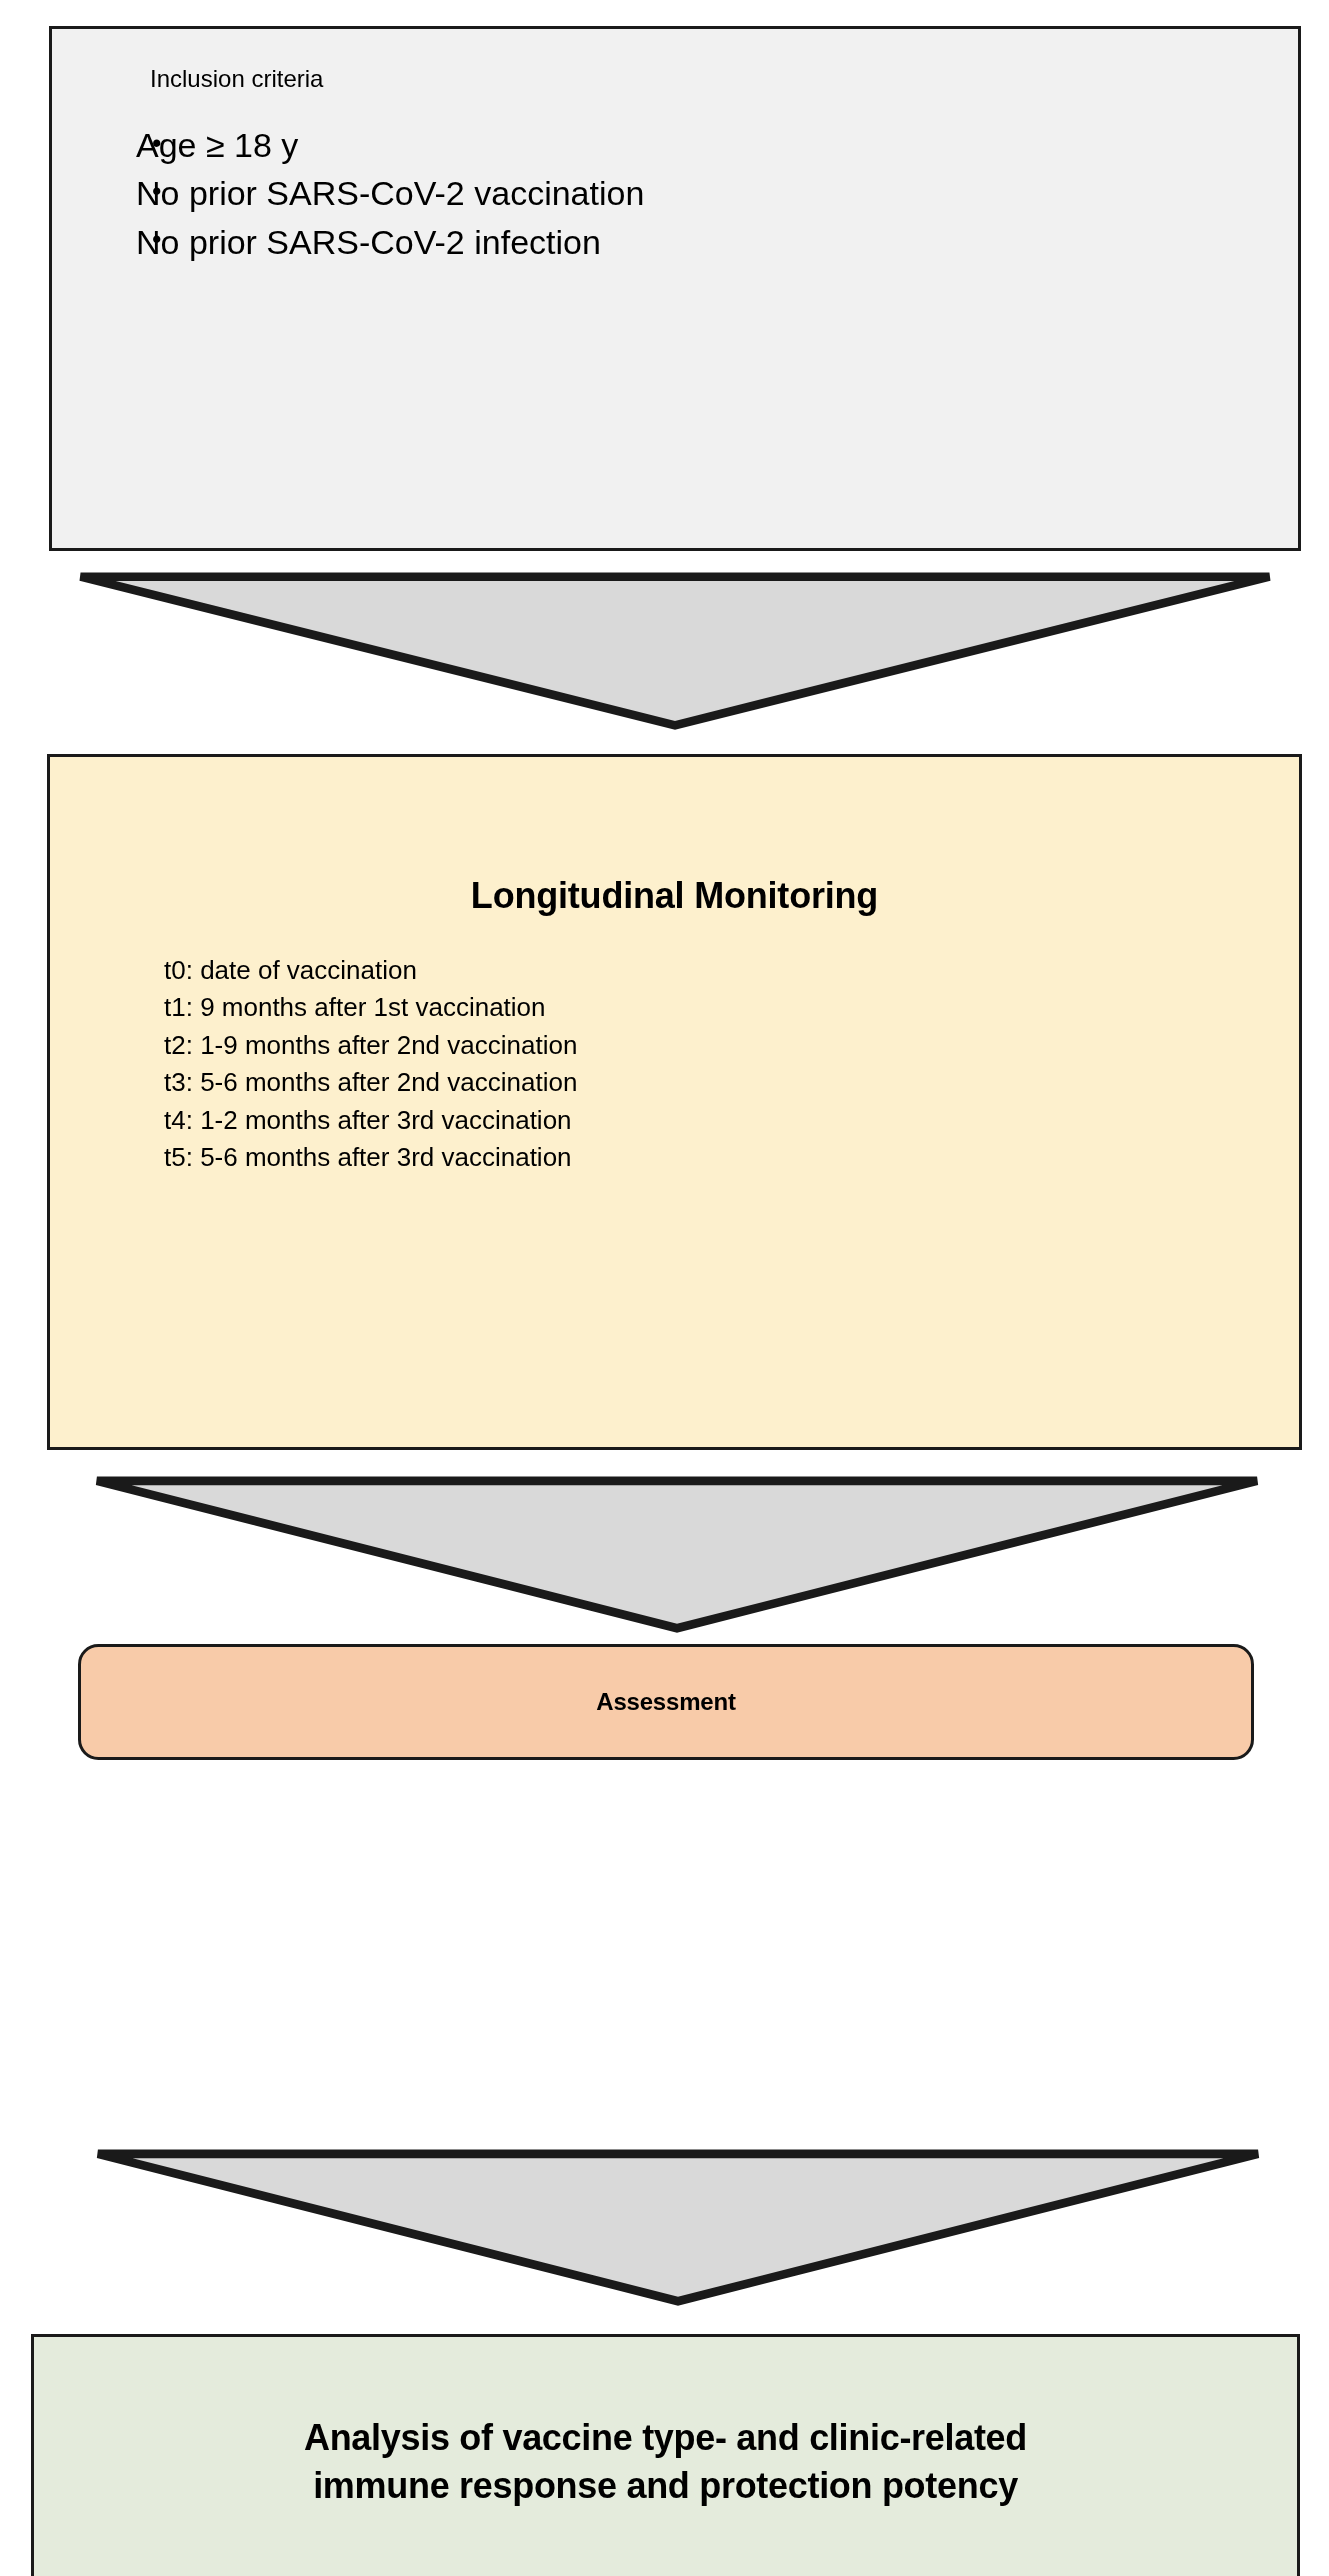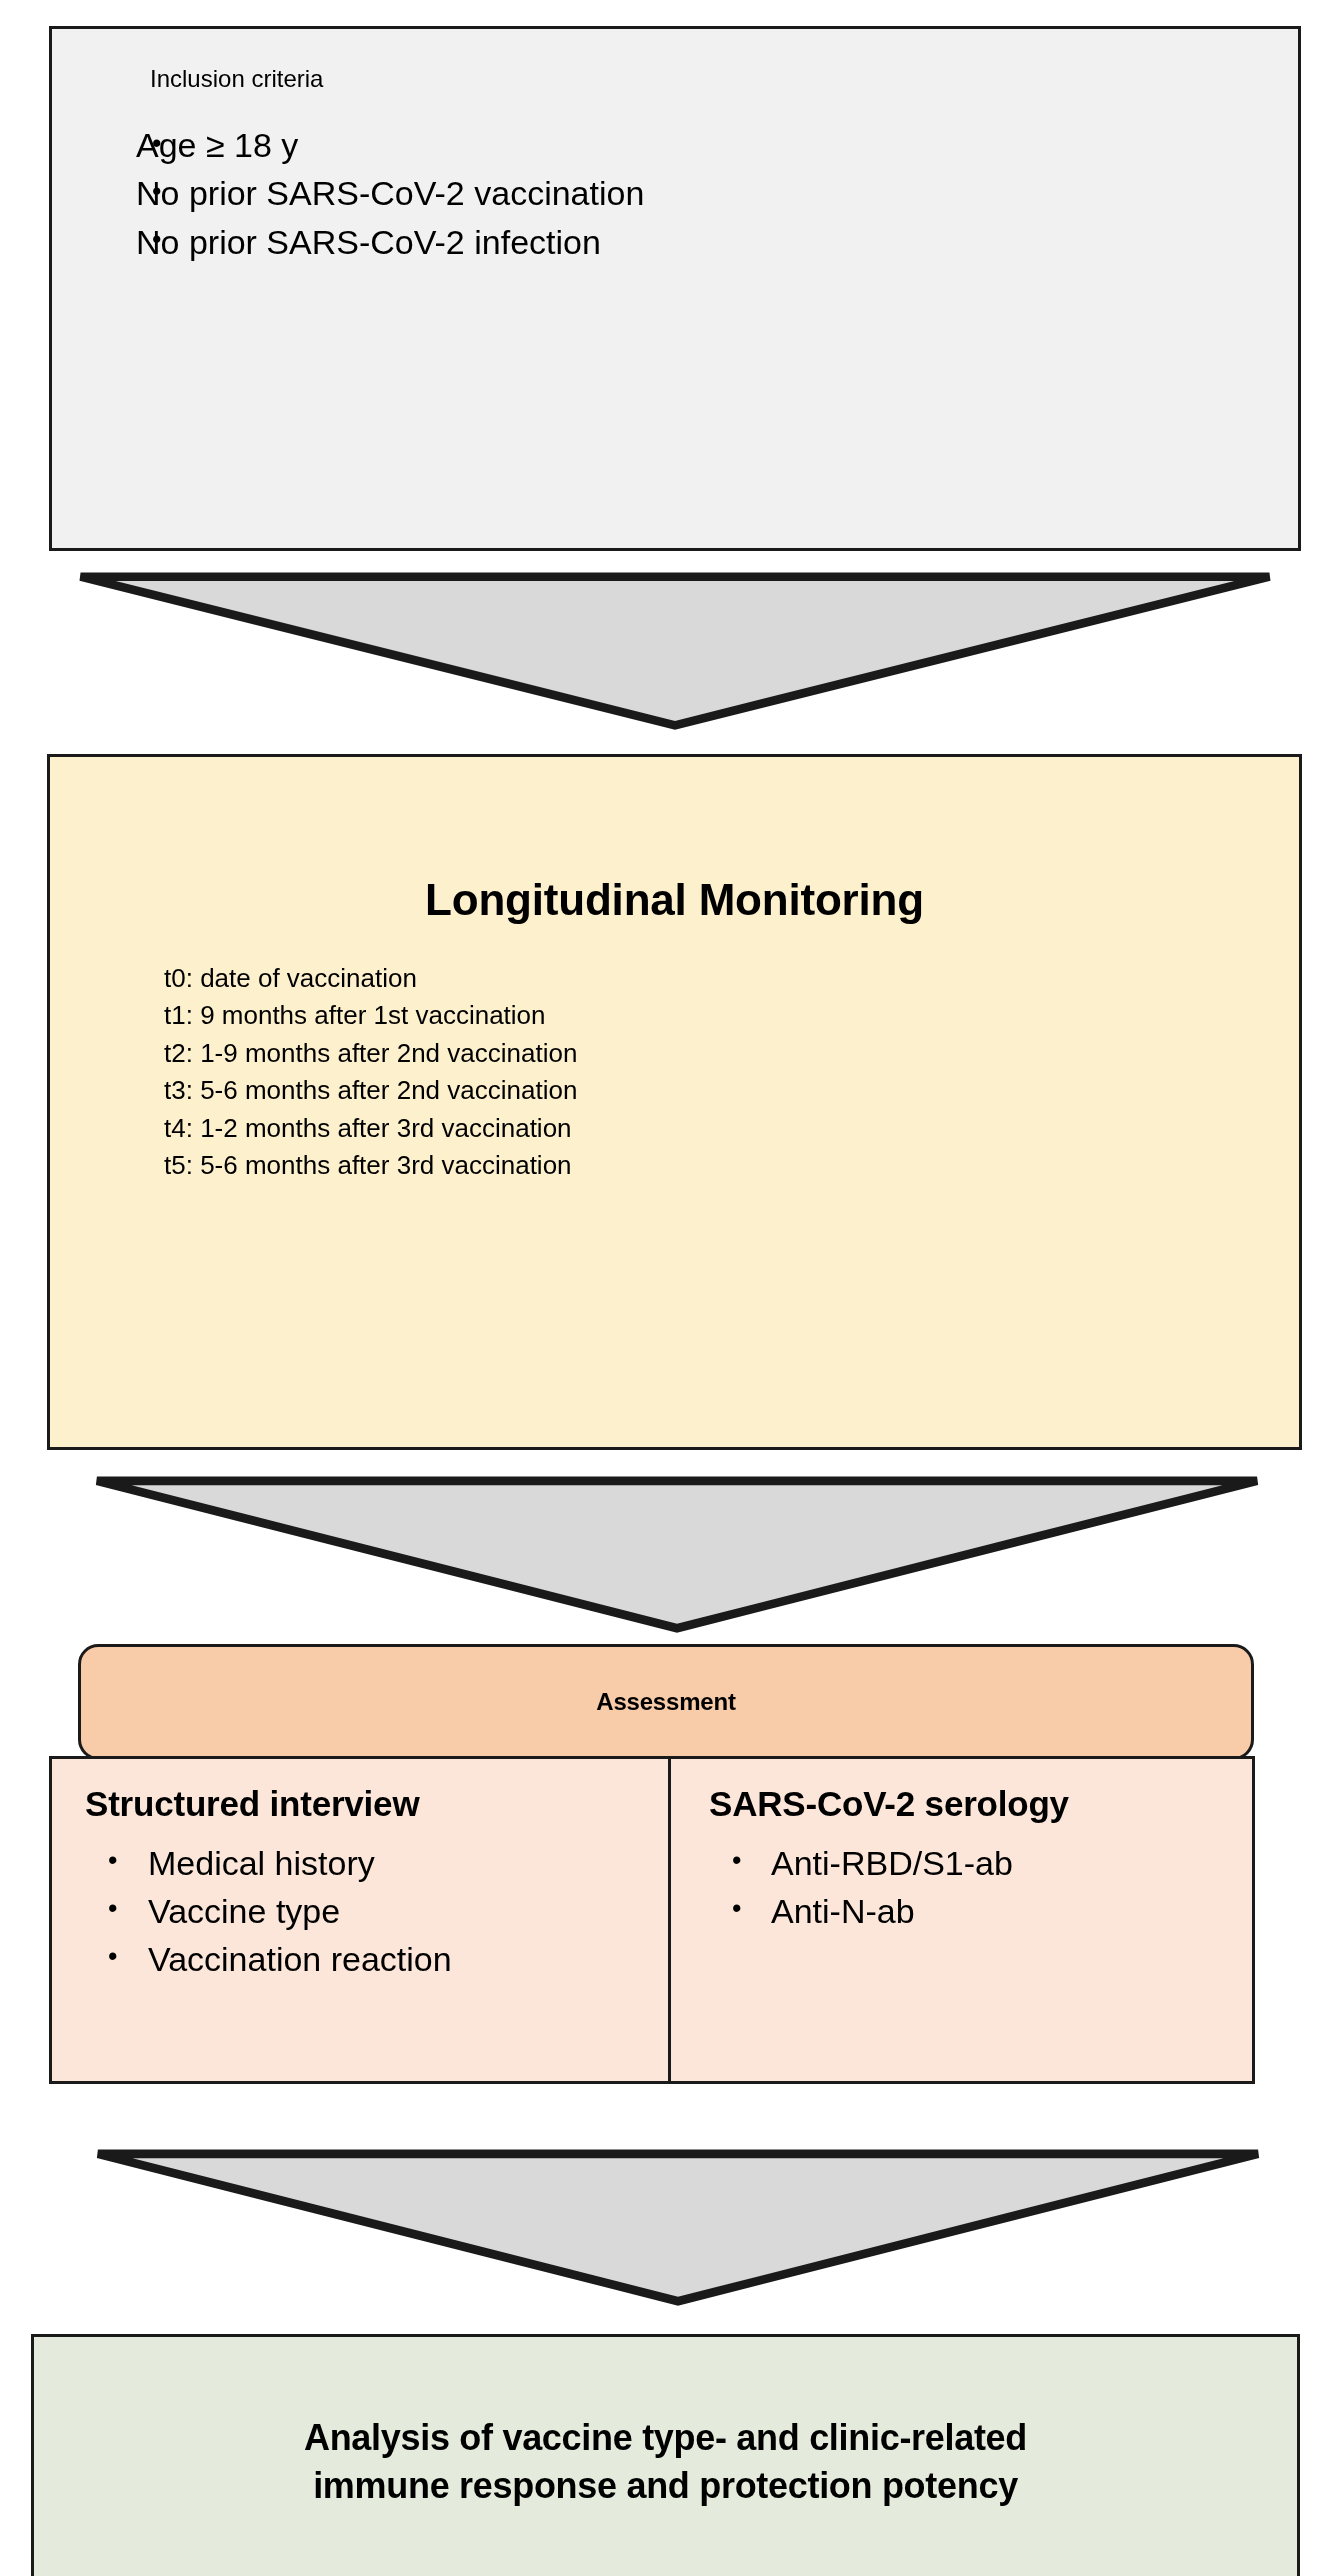--- a/index.html
+++ b/index.html
@@ -75,21 +75,21 @@
   .box-monitoring {
     left: 47px;
     top: 754px;
     width: 1255px;
     height: 696px;
     background: #fdf0cd;
   }
   .monitoring-title {
     margin: 0;
     padding: 118px 0 0 0;
-    font-size: 44px;
+    font-size: 36px;
     font-weight: bold;
     text-align: center;
     letter-spacing: -0.2px;
   }
   .timepoints {
     list-style: none;
     margin: 0;
     padding: 35px 0 0 114px;
   }
   .timepoints li {
@@ -235,37 +235,20 @@
   <div class="arrow-wrap" style="left:93px; top:1476px;">
     <svg width="1168" height="157" viewBox="0 0 1490 200" xmlns="http://www.w3.org/2000/svg">
       <polygon points="5,6 1485,6 745,194" fill="#d9d9d9" stroke="#1a1a1a" stroke-width="11" stroke-linejoin="miter"></polygon>
     </svg>
   </div>
 
   <div class="assessment-header">
     <span>Assessment</span>
   </div>
 
-  <div class="assessment-body">
-    <div class="assess-col left">
-      <h3>Structured interview</h3>
-      <ul>
-        <li>Medical history</li>
-        <li>Vaccine type</li>
-        <li>Vaccination reaction</li>
-      </ul>
-    </div>
-    <div class="assess-col right">
-      <h3>SARS-CoV-2 serology</h3>
-      <ul>
-        <li>Anti-RBD/S1-ab</li>
-        <li>Anti-N-ab</li>
-      </ul>
-    </div>
-  </div>
 
   <div class="arrow-wrap" style="left:94px; top:2149px;">
     <svg width="1168" height="157" viewBox="0 0 1490 200" xmlns="http://www.w3.org/2000/svg">
       <polygon points="5,6 1485,6 745,194" fill="#d9d9d9" stroke="#1a1a1a" stroke-width="11" stroke-linejoin="miter"></polygon>
     </svg>
   </div>
 
   <div class="fc-box box-analysis">
     <p class="analysis-text"><span>Analysis of vaccine type- and clinic-related</span><br><span>immune response and protection potency</span></p>
   </div>

